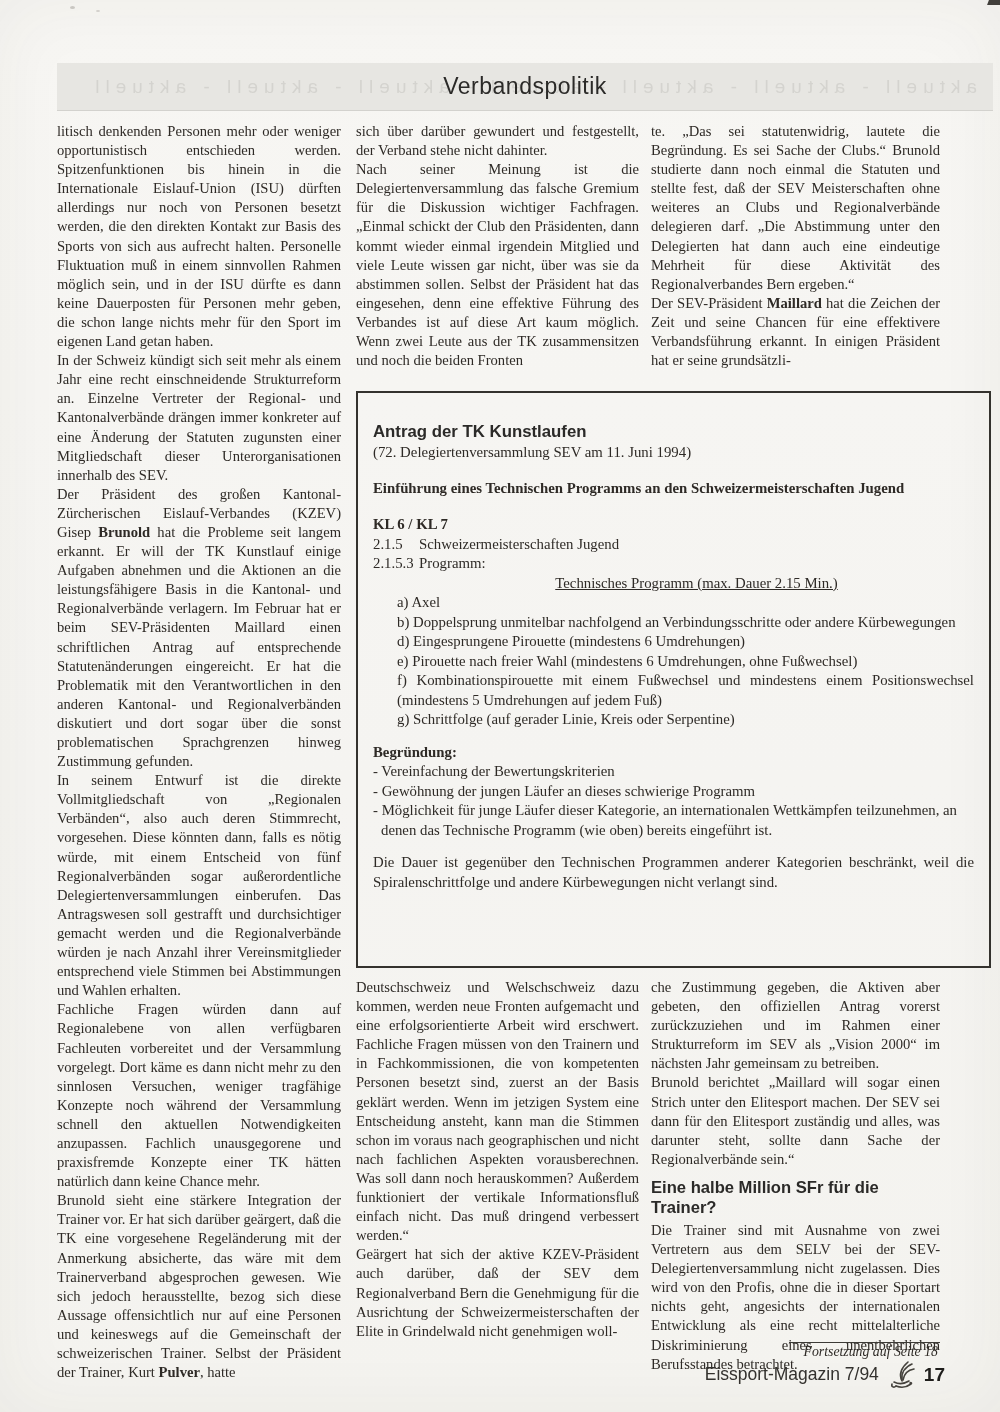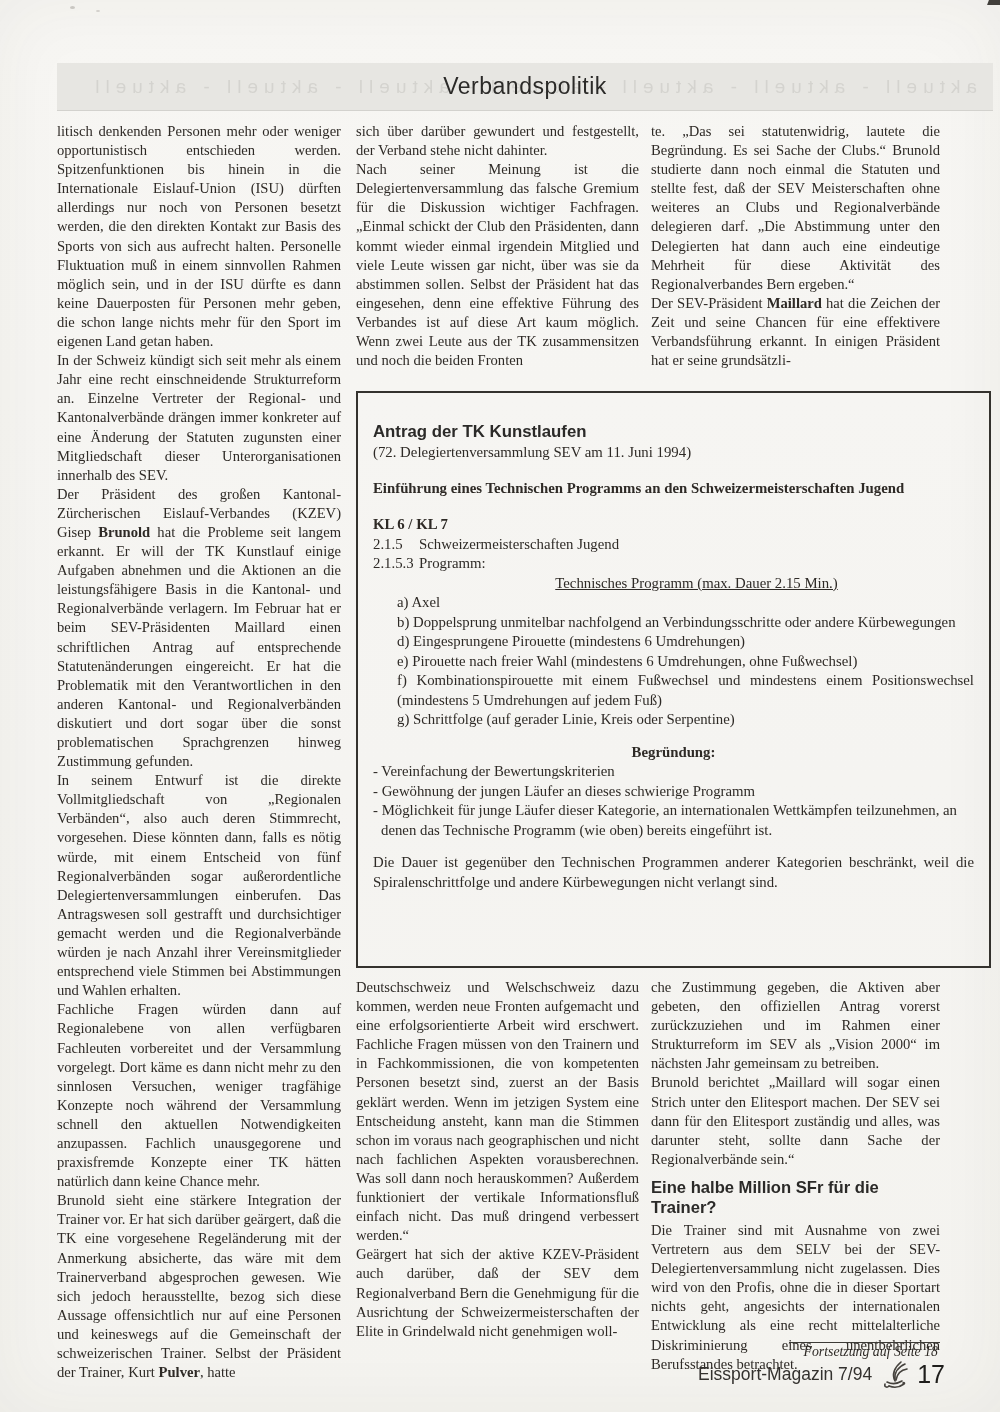--- a/index.html
+++ b/index.html
@@ -67,40 +67,40 @@
     margin:12px 0 1px 0 !important;text-align:left;line-height:21px;
   }
   .box-subtitle{text-align:left;}
   .box-heading{font-weight:bold;margin-top:16px !important;}
   .box-cat{font-weight:bold;margin-top:17px !important;text-align:left;}
   .num-row{display:flex;justify-content:center;}
   .num-row .num{flex:0 0 46px;}
   .num-row .txt{flex:1;text-align:left;}
   .prog-intro{margin-left:46px !important;text-align:center;text-decoration:underline;}
   .prog-items{margin-left:24px;}
-  .begr-title{font-weight:bold;margin-top:13px !important;text-align:center;}
+  .begr-title{font-weight:bold;margin-top:13px !important;text-align:left;}
   .begr-item{text-align:left;padding-left:8px;text-indent:-8px;}
   .box-closing{margin-top:13px !important;}
   
   .continuation{
     position:absolute;right:60px;top:1342px;width:289px;text-align:right;
   }
   .continuation span{
     display:inline-block;border-top:1.5px solid #3c3a36;
     padding:1px 2px 0 14px;
     font-style:italic;font-size:13.8px;line-height:16px;color:#2e2a26;
   }
   .footer-mag{
     position:absolute;right:55px;top:1360px;
     display:flex;align-items:center;gap:9px;
     font-family:"Liberation Sans",sans-serif;
   }
   .mag-name{font-size:17.5px;color:#33312e;}
   .logo{width:27px;height:29px;display:block;}
-  .page-num{font-size:25px;font-weight:normal;color:#1f1e1c;}
+  .page-num{font-size:19px;font-weight:bold;color:#1f1e1c;}
   
   .corner-mark{
     position:absolute;right:0;top:0;width:16px;height:5px;
     background:#413f3b;transform:skewX(-20deg) translateX(4px);
   }
   .speck1{position:absolute;left:70px;top:6px;width:5px;height:3px;background:#c9c7c2;border-radius:50%;}
   .speck2{position:absolute;left:96px;top:10px;width:4px;height:2px;background:#d2d0cb;border-radius:50%;}
 </style>
 </head>
 <body>

